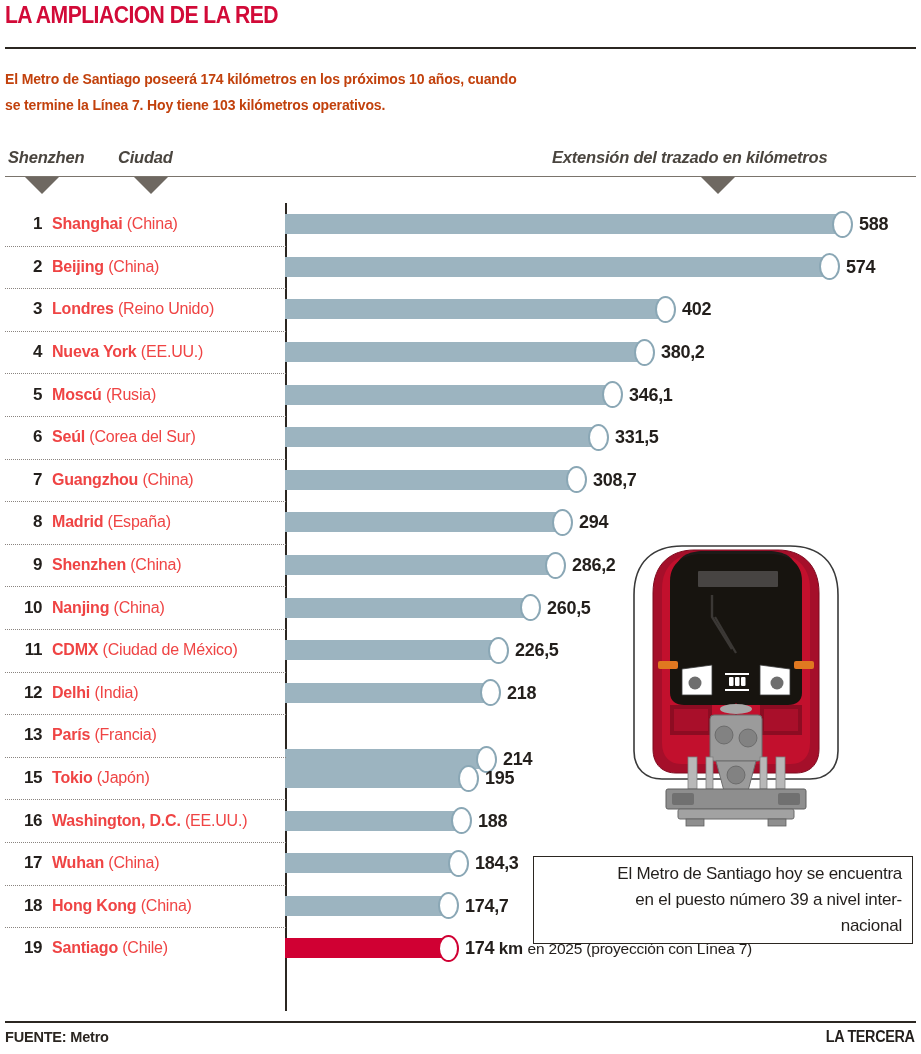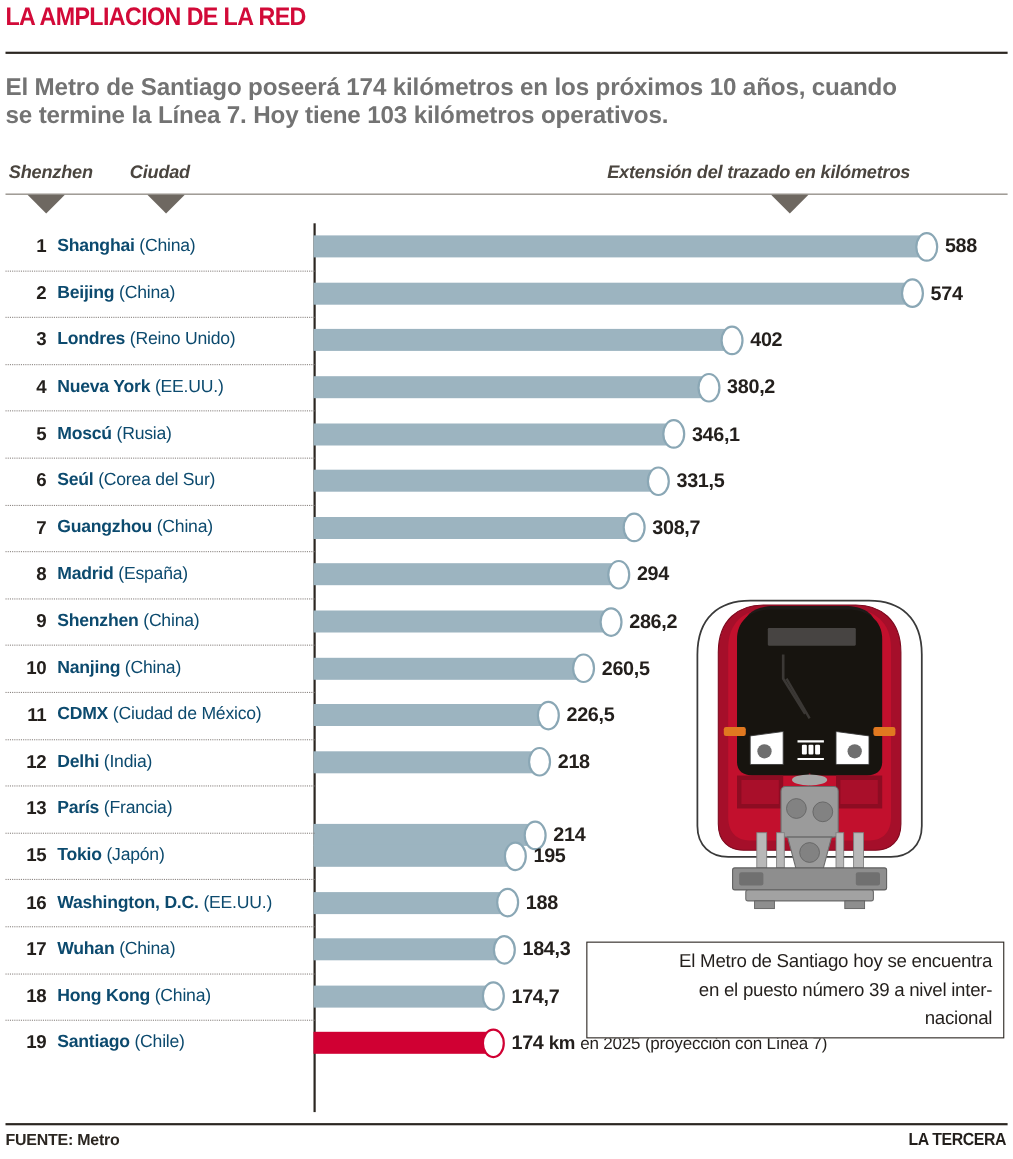--- a/index.html
+++ b/index.html
@@ -36,24 +36,24 @@
     top: 47px;
     width: 911px;
     height: 2px;
     background: #2b2621;
   }
   #intro {
     position: absolute;
     left: 5px;
     top: 66px;
     width: 880px;
-    font-size: 22px;
+    font-size: 14px;
     line-height: 26px;
     font-weight: bold;
-    color: #737373;
+    color: #c2410c;
     letter-spacing: -0.15px;
   }
   #intro span { display: block; }
 
   
   .col-head {
     position: absolute;
     top: 148px;
     font-size: 16.5px;
     font-style: italic;
@@ -118,21 +118,21 @@
     font-weight: bold;
     color: #231f1c;
     letter-spacing: -0.4px;
   }
   .city {
     position: absolute;
     left: 52px;
     top: 50%;
     transform: translateY(-50%);
     font-size: 16px;
-    color: #0c4a6e;
+    color: #ef4444;
     white-space: nowrap;
     letter-spacing: -0.2px;
   }
   .city b { font-weight: bold; }
   .city i { font-style: normal; font-weight: normal; }
 
   #axis-line {
     position: absolute;
     left: 285px;
     top: 203px;

